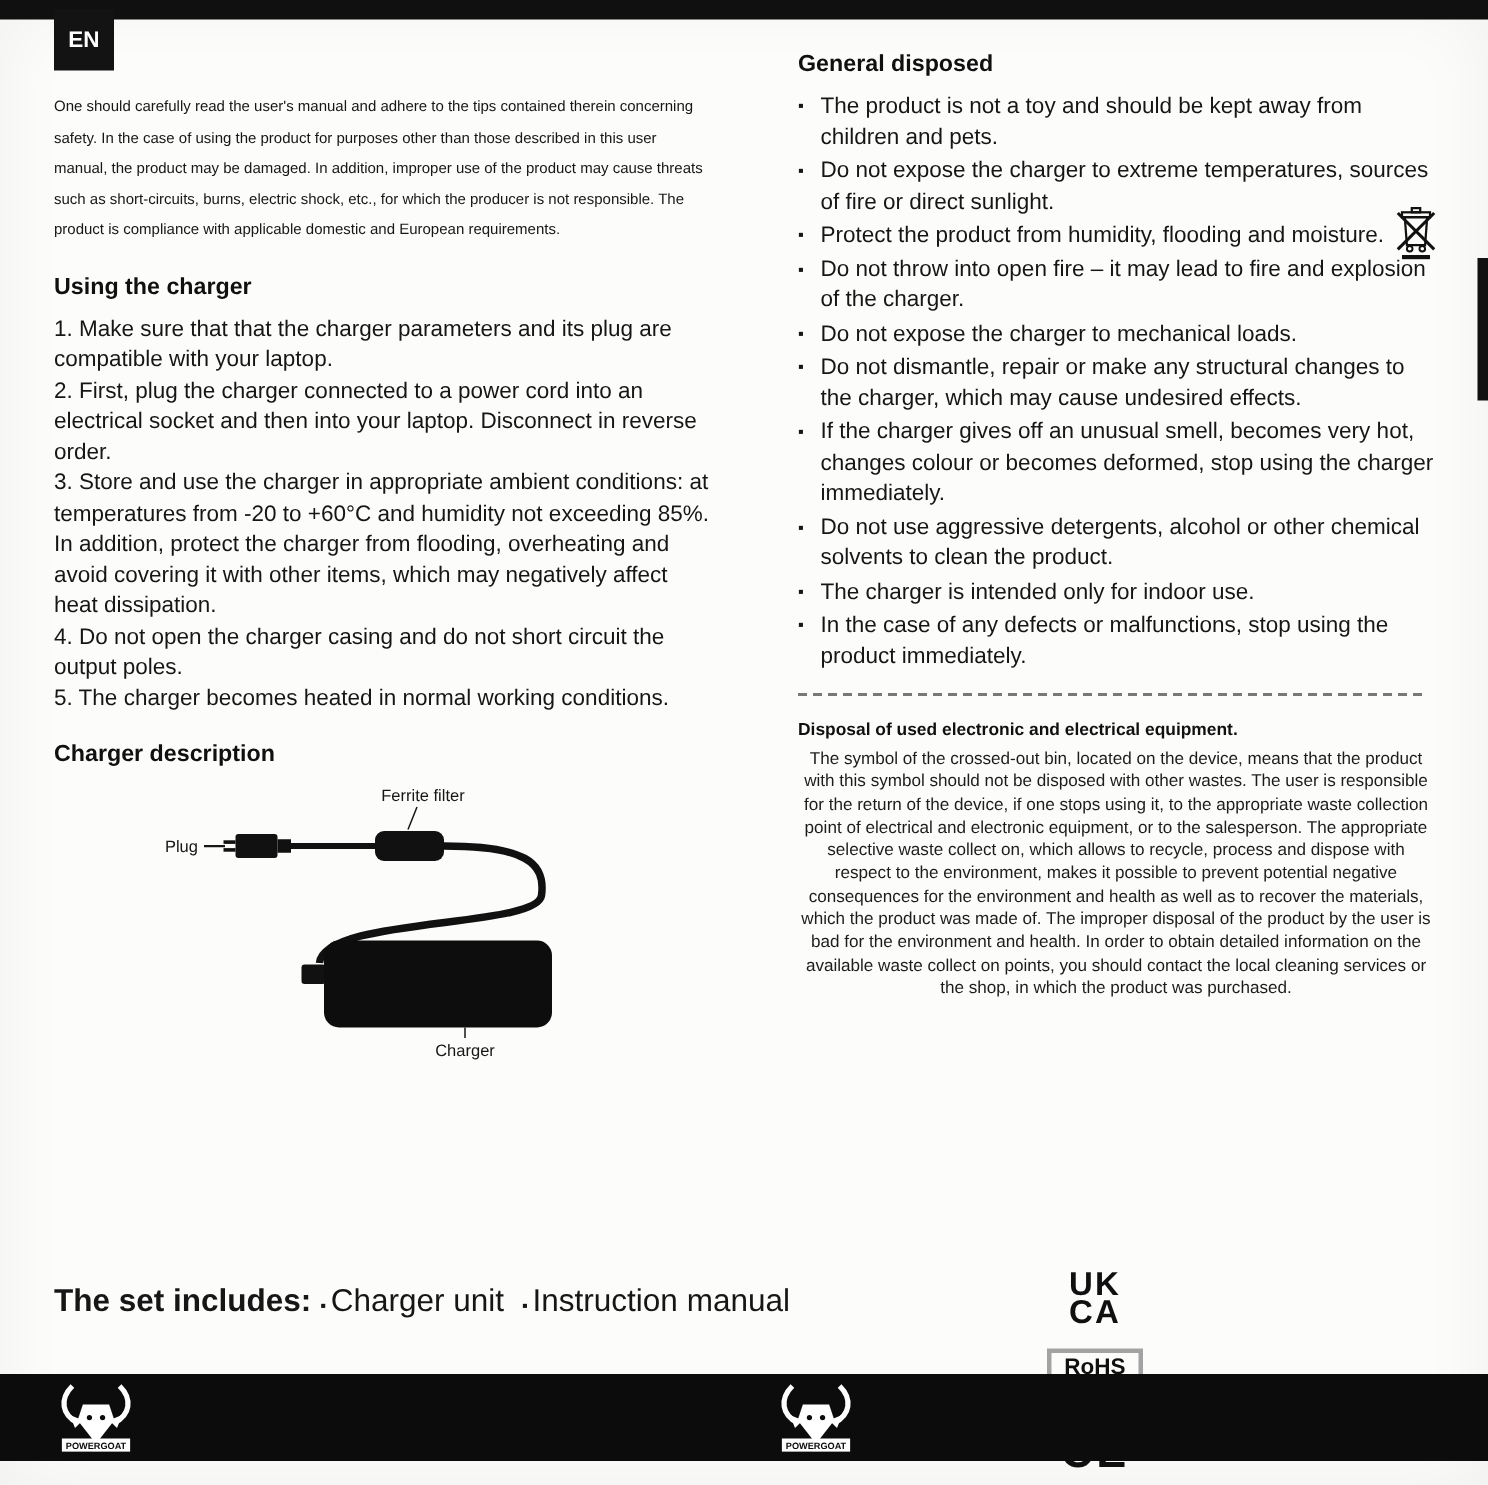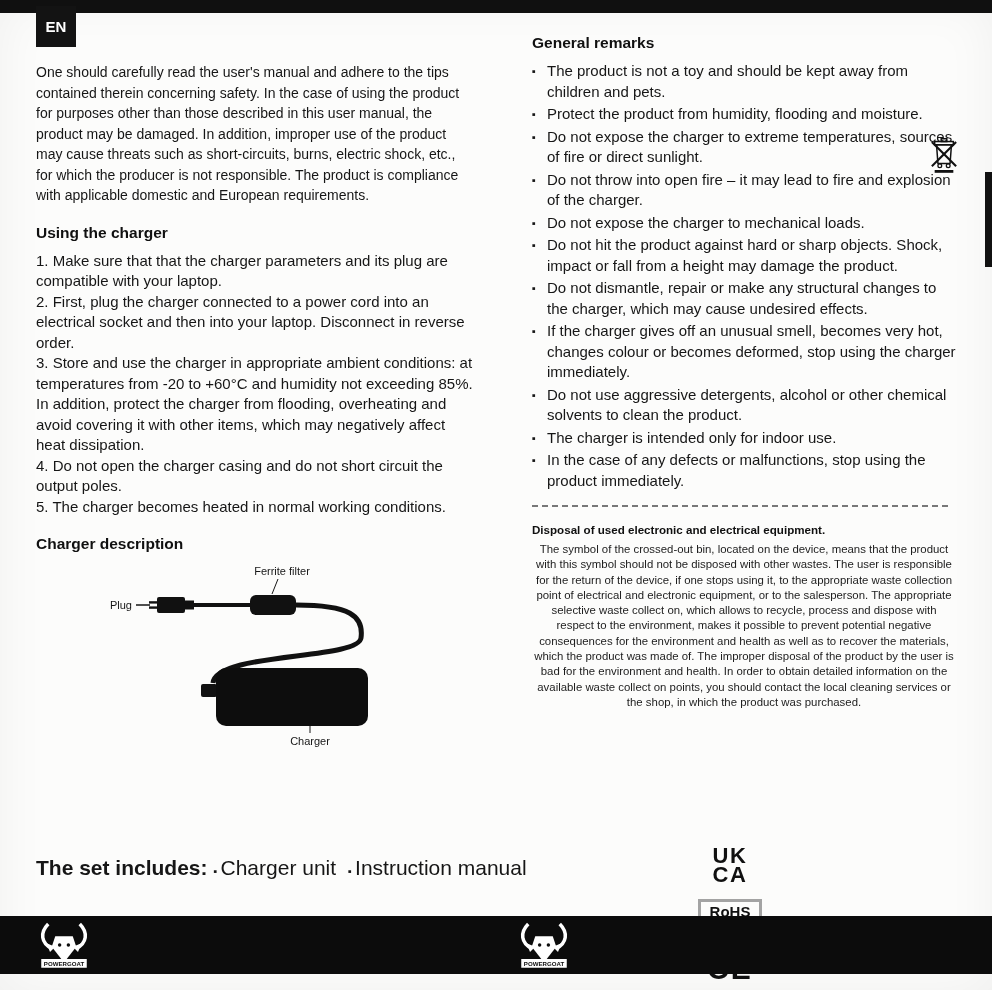--- a/index.html
+++ b/index.html
@@ -6,21 +6,21 @@
   body{width:992px;height:990px;background:#e9e8e6;font-family:"Liberation Sans",sans-serif;}
   .page{position:relative;width:992px;height:990px;background:#fcfcfb;overflow:hidden;color:#161616;
         box-shadow:inset 0 0 50px rgba(0,0,0,0.05);}
   .top-bar{position:absolute;left:0;top:0;width:100%;height:13px;background:#101010;}
   .lang-badge{position:absolute;left:36px;top:6px;width:40px;height:41px;background:#131313;color:#fff;
               display:flex;align-items:center;justify-content:center;font-weight:bold;font-size:15px;}
   .col-left{position:absolute;left:36px;top:62px;width:438px;}
   .col-right{position:absolute;left:532px;top:34px;width:424px;}
   h2{font-size:15.5px;font-weight:bold;color:#101010;margin:18px 0 9px;}
   h2.first{margin-top:0;}
-  .body-par{margin:0 0 2px;font-size:14px;line-height:20.5px;}
+  .body-par{margin:0 0 2px;font-size:10px;line-height:20.5px;}
   .step{font-size:15px;line-height:20.5px;}
   .bullet{font-size:15px;line-height:20.5px;padding-left:15px;position:relative;margin-bottom:2px;}
   .bullet::before{content:"▪";position:absolute;left:0;top:0;font-size:11px;}
   .divider{margin:14px 0 12px;border-top:2px dashed #787878;height:0;width:416px;}
   .disposal-heading{font-size:11.6px;font-weight:bold;margin:16px 0 6px;color:#101010;}
   .disposal-body{font-size:11.4px;line-height:15.3px;margin:0;color:#1c1c1c;text-align:center;}
   .diagram{position:relative;margin-top:2px;}
   .diagram svg{display:block;margin-left:46px;}
   .set-includes{position:absolute;left:36px;top:856px;font-size:21px;}
   .set-label{font-weight:bold;margin-right:6px;}
@@ -91,28 +91,27 @@
         <text x="228" y="183" text-anchor="middle" font-size="11" fill="#161616" font-family="Liberation Sans, sans-serif">Charger</text>
       </svg>
     </div>
   </div>
 
   <div class="set-includes">
     <span class="set-label">The set includes:</span><span class="set-items"><div class="set-item">Charger unit</div><div class="set-item">Instruction manual</div></span>
   </div>
 
   <div class="col-right">
-    <h2 class="first">General remarks</h2>
+    <h2 class="first">General disposed</h2>
     <div>
         <div class="bullet">The product is not a toy and should be kept away from children and pets.</div>
+        <div class="bullet">Do not expose the charger to extreme temperatures, sources of fire or direct sunlight.</div>
         <div class="bullet">Protect the product from humidity, flooding and moisture.</div>
-        <div class="bullet">Do not expose the charger to extreme temperatures, sources of fire or direct sunlight.</div>
         <div class="bullet">Do not throw into open fire – it may lead to fire and explosion of the charger.</div>
         <div class="bullet">Do not expose the charger to mechanical loads.</div>
-        <div class="bullet">Do not hit the product against hard or sharp objects. Shock, impact or fall from a height may damage the product.</div>
         <div class="bullet">Do not dismantle, repair or make any structural changes to the charger, which may cause undesired effects.</div>
         <div class="bullet">If the charger gives off an unusual smell, becomes very hot, changes colour or becomes deformed, stop using the charger immediately.</div>
         <div class="bullet">Do not use aggressive detergents, alcohol or other chemical solvents to clean the product.</div>
         <div class="bullet">The charger is intended only for indoor use.</div>
         <div class="bullet">In the case of any defects or malfunctions, stop using the product immediately.</div>
       </div>
 
     <div class="divider"></div>
 
     <p class="disposal-heading">Disposal of used electronic and electrical equipment.</p>

